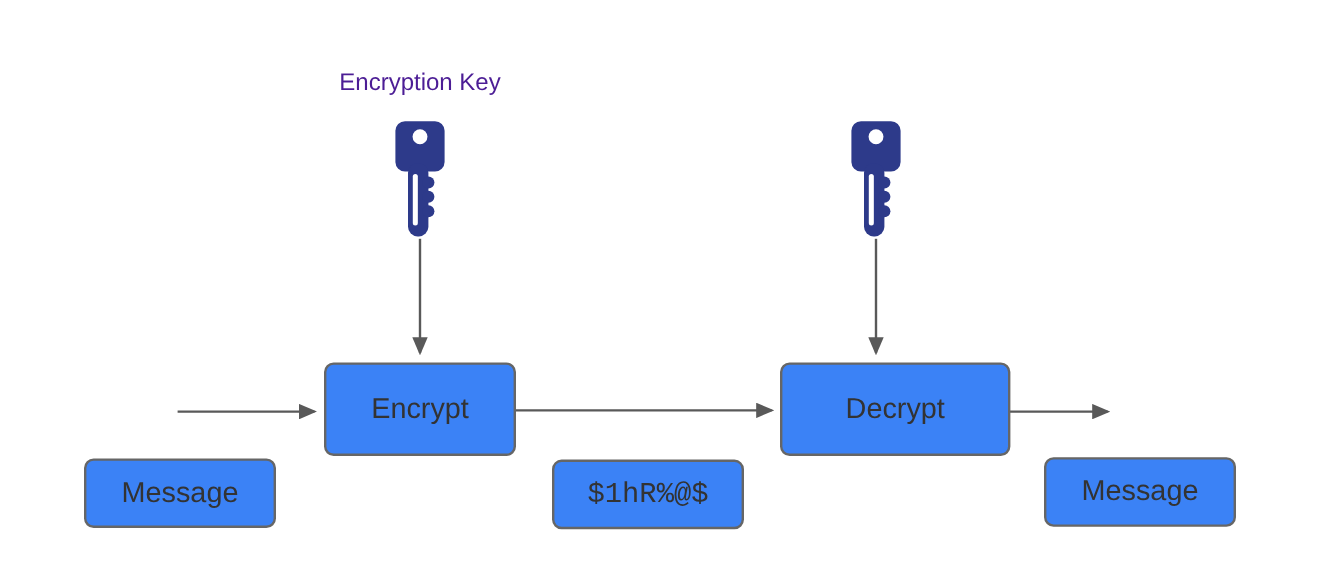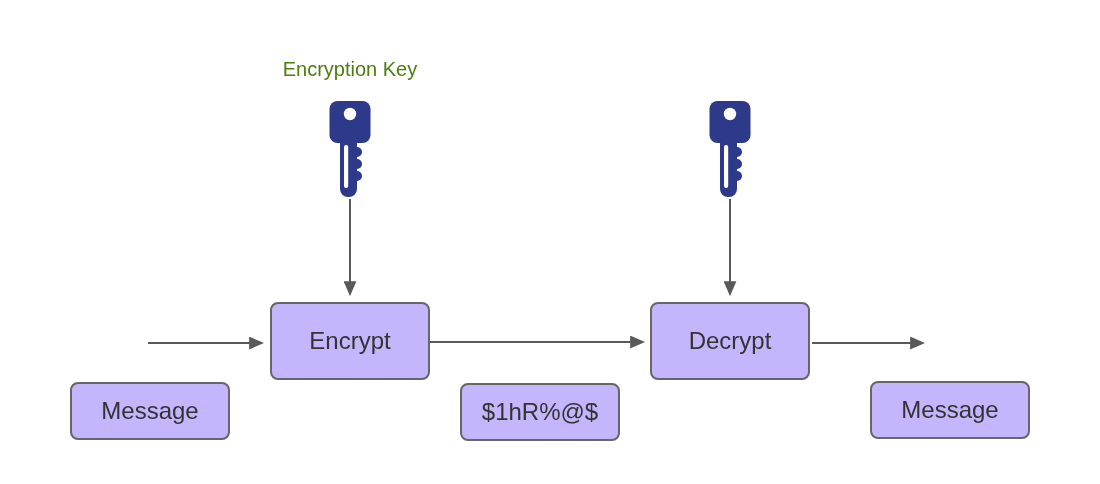--- a/index.html
+++ b/index.html
@@ -8,48 +8,48 @@
     width:1100px;height:484px;
     background:#ffffff;
     overflow:hidden;
     font-family:"Liberation Sans", sans-serif;
   }
   .key-label{
     position:absolute;
     width:220px;
     text-align:center;
     font-size:20px;
-    color:#4d7c0f;
+    color:#4c1d95;
     line-height:24px;
   }
   .label-enc{left:240px;top:57px;}
   .label-dec{left:620px;top:57px;}
   .key{
     position:absolute;
     width:42px;height:98px;
   }
   .key-enc{left:329px;top:100px;}
   .key-dec{left:709px;top:100px;}
   .node{
     position:absolute;
     box-sizing:border-box;
-    background:#c4b5fd;
+    background:#3b82f6;
     border:2px solid #666666;
     border-radius:8px;
     display:flex;
     align-items:center;
     justify-content:center;
     font-size:24px;
     color:#333333;
     z-index:2;
   }
   .encrypt{left:270px;top:302px;width:160px;height:78px;}
-  .decrypt{left:650px;top:302px;width:160px;height:78px;}
+  .decrypt{left:650px;top:302px;width:192px;height:78px;}
   .msg-left{left:70px;top:382px;width:160px;height:58px;}
-  .cipher{left:460px;top:383px;width:160px;height:58px;}
+  .cipher{left:460px;top:383px;width:160px;height:58px;font-family:Liberation Mono, monospace;}
   .msg-right{left:870px;top:381px;width:160px;height:58px;}
   .arrows{
     position:absolute;
     left:0;top:0;
     width:1100px;height:484px;
     z-index:1;
     pointer-events:none;
   }
 </style>
 </head>

